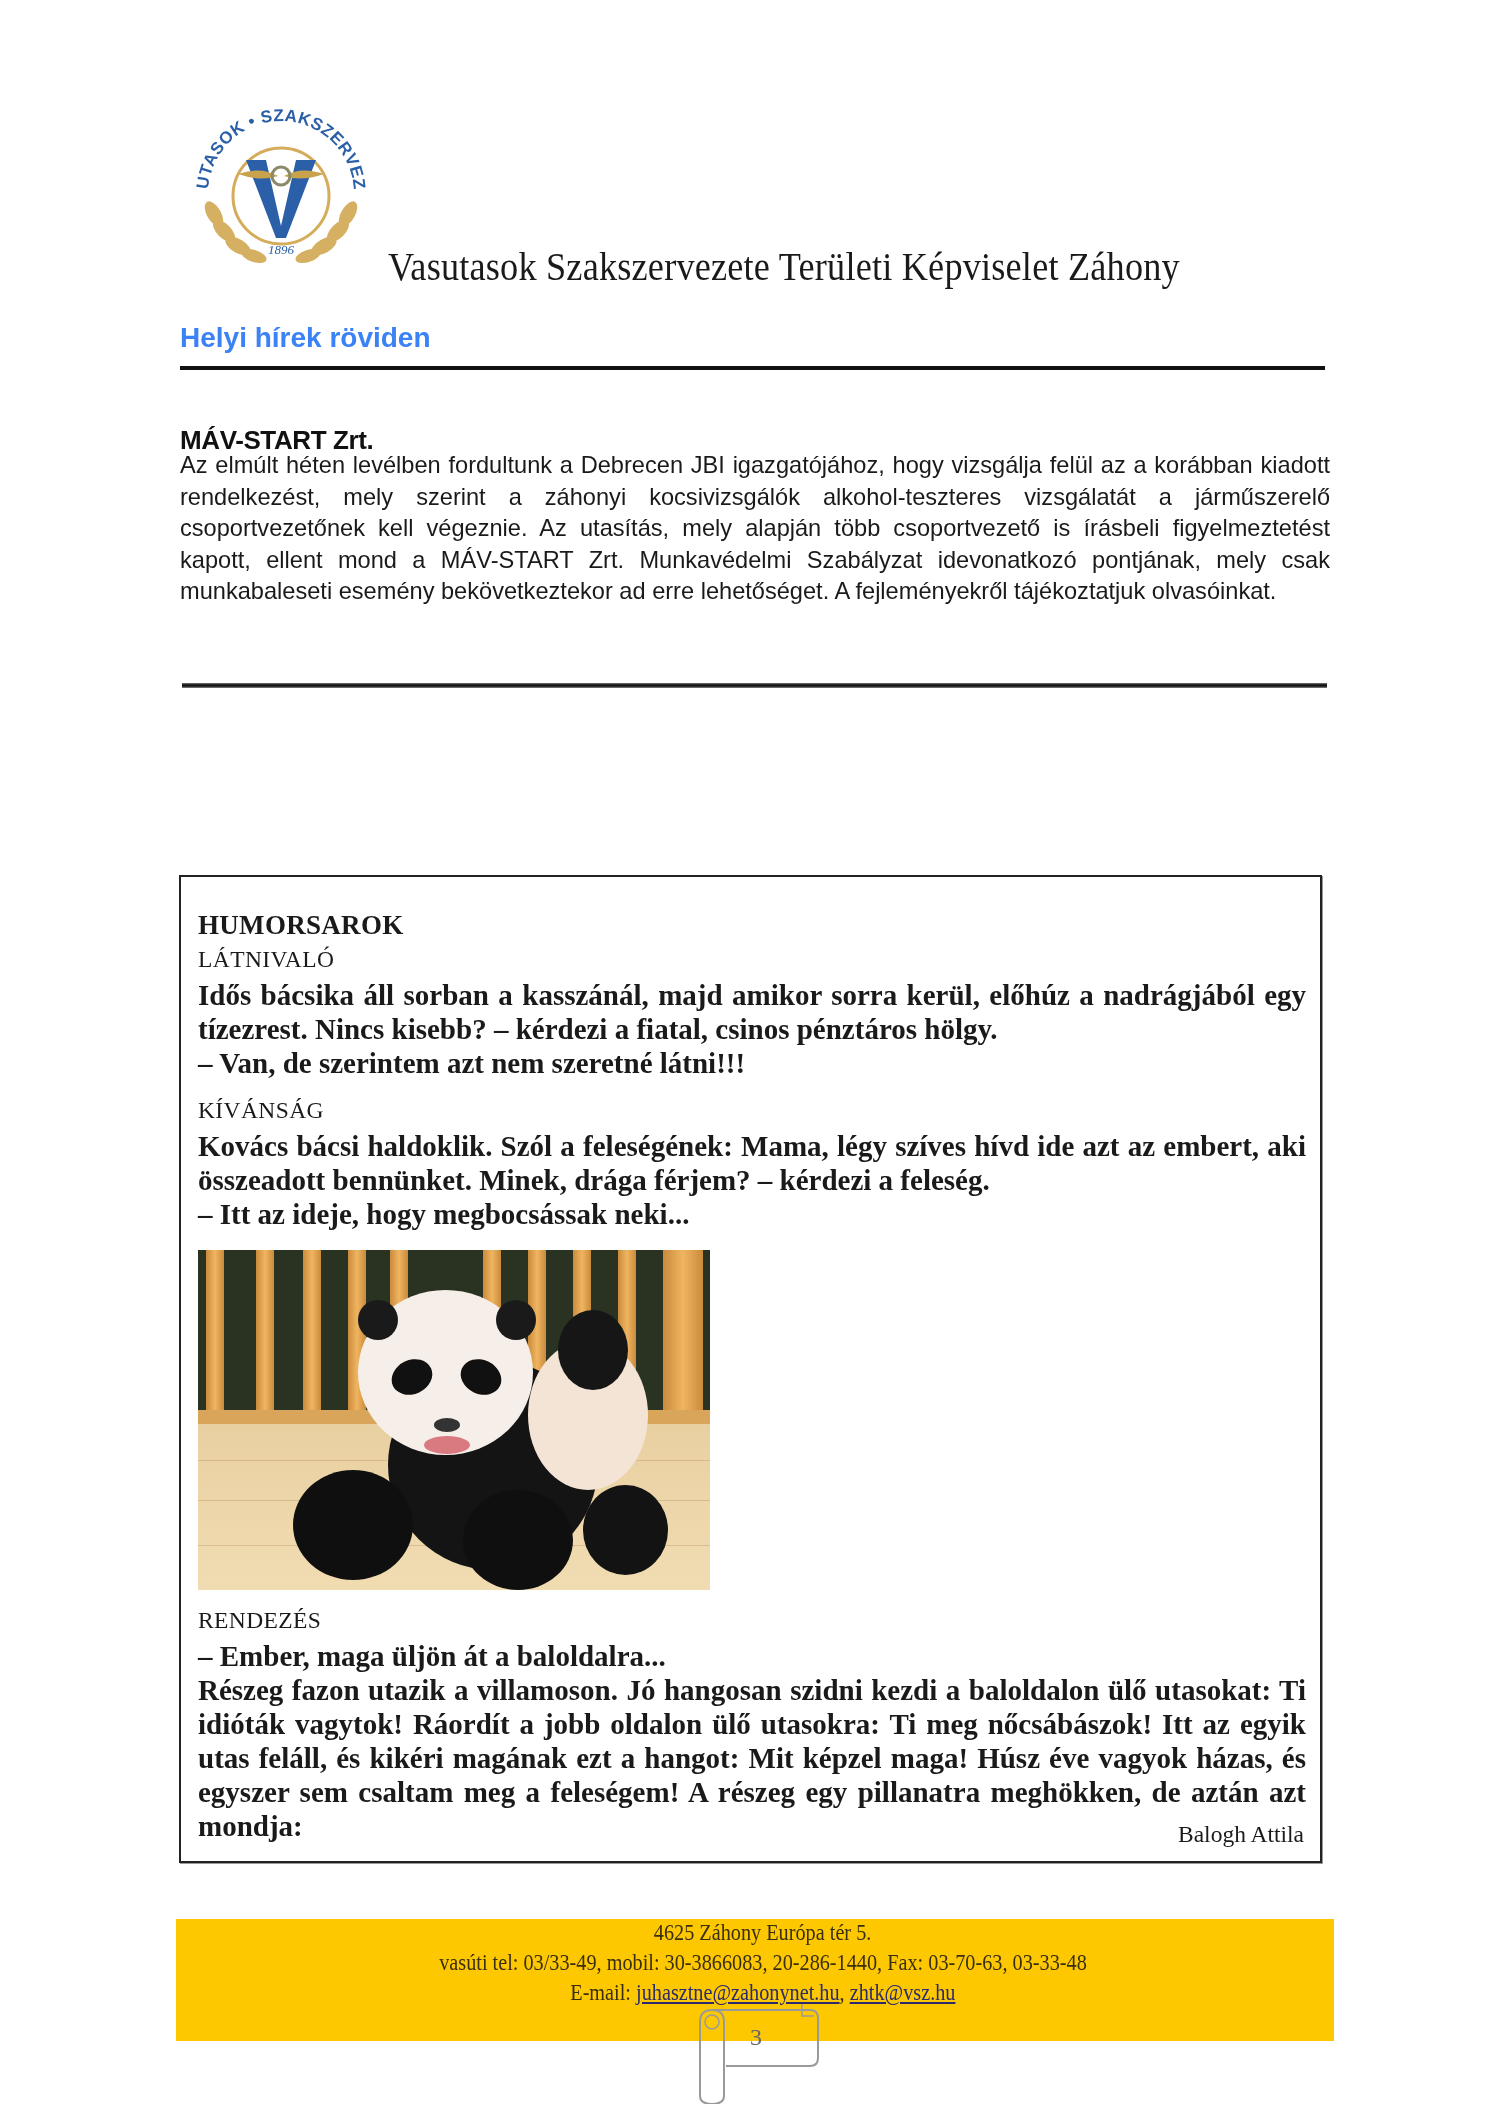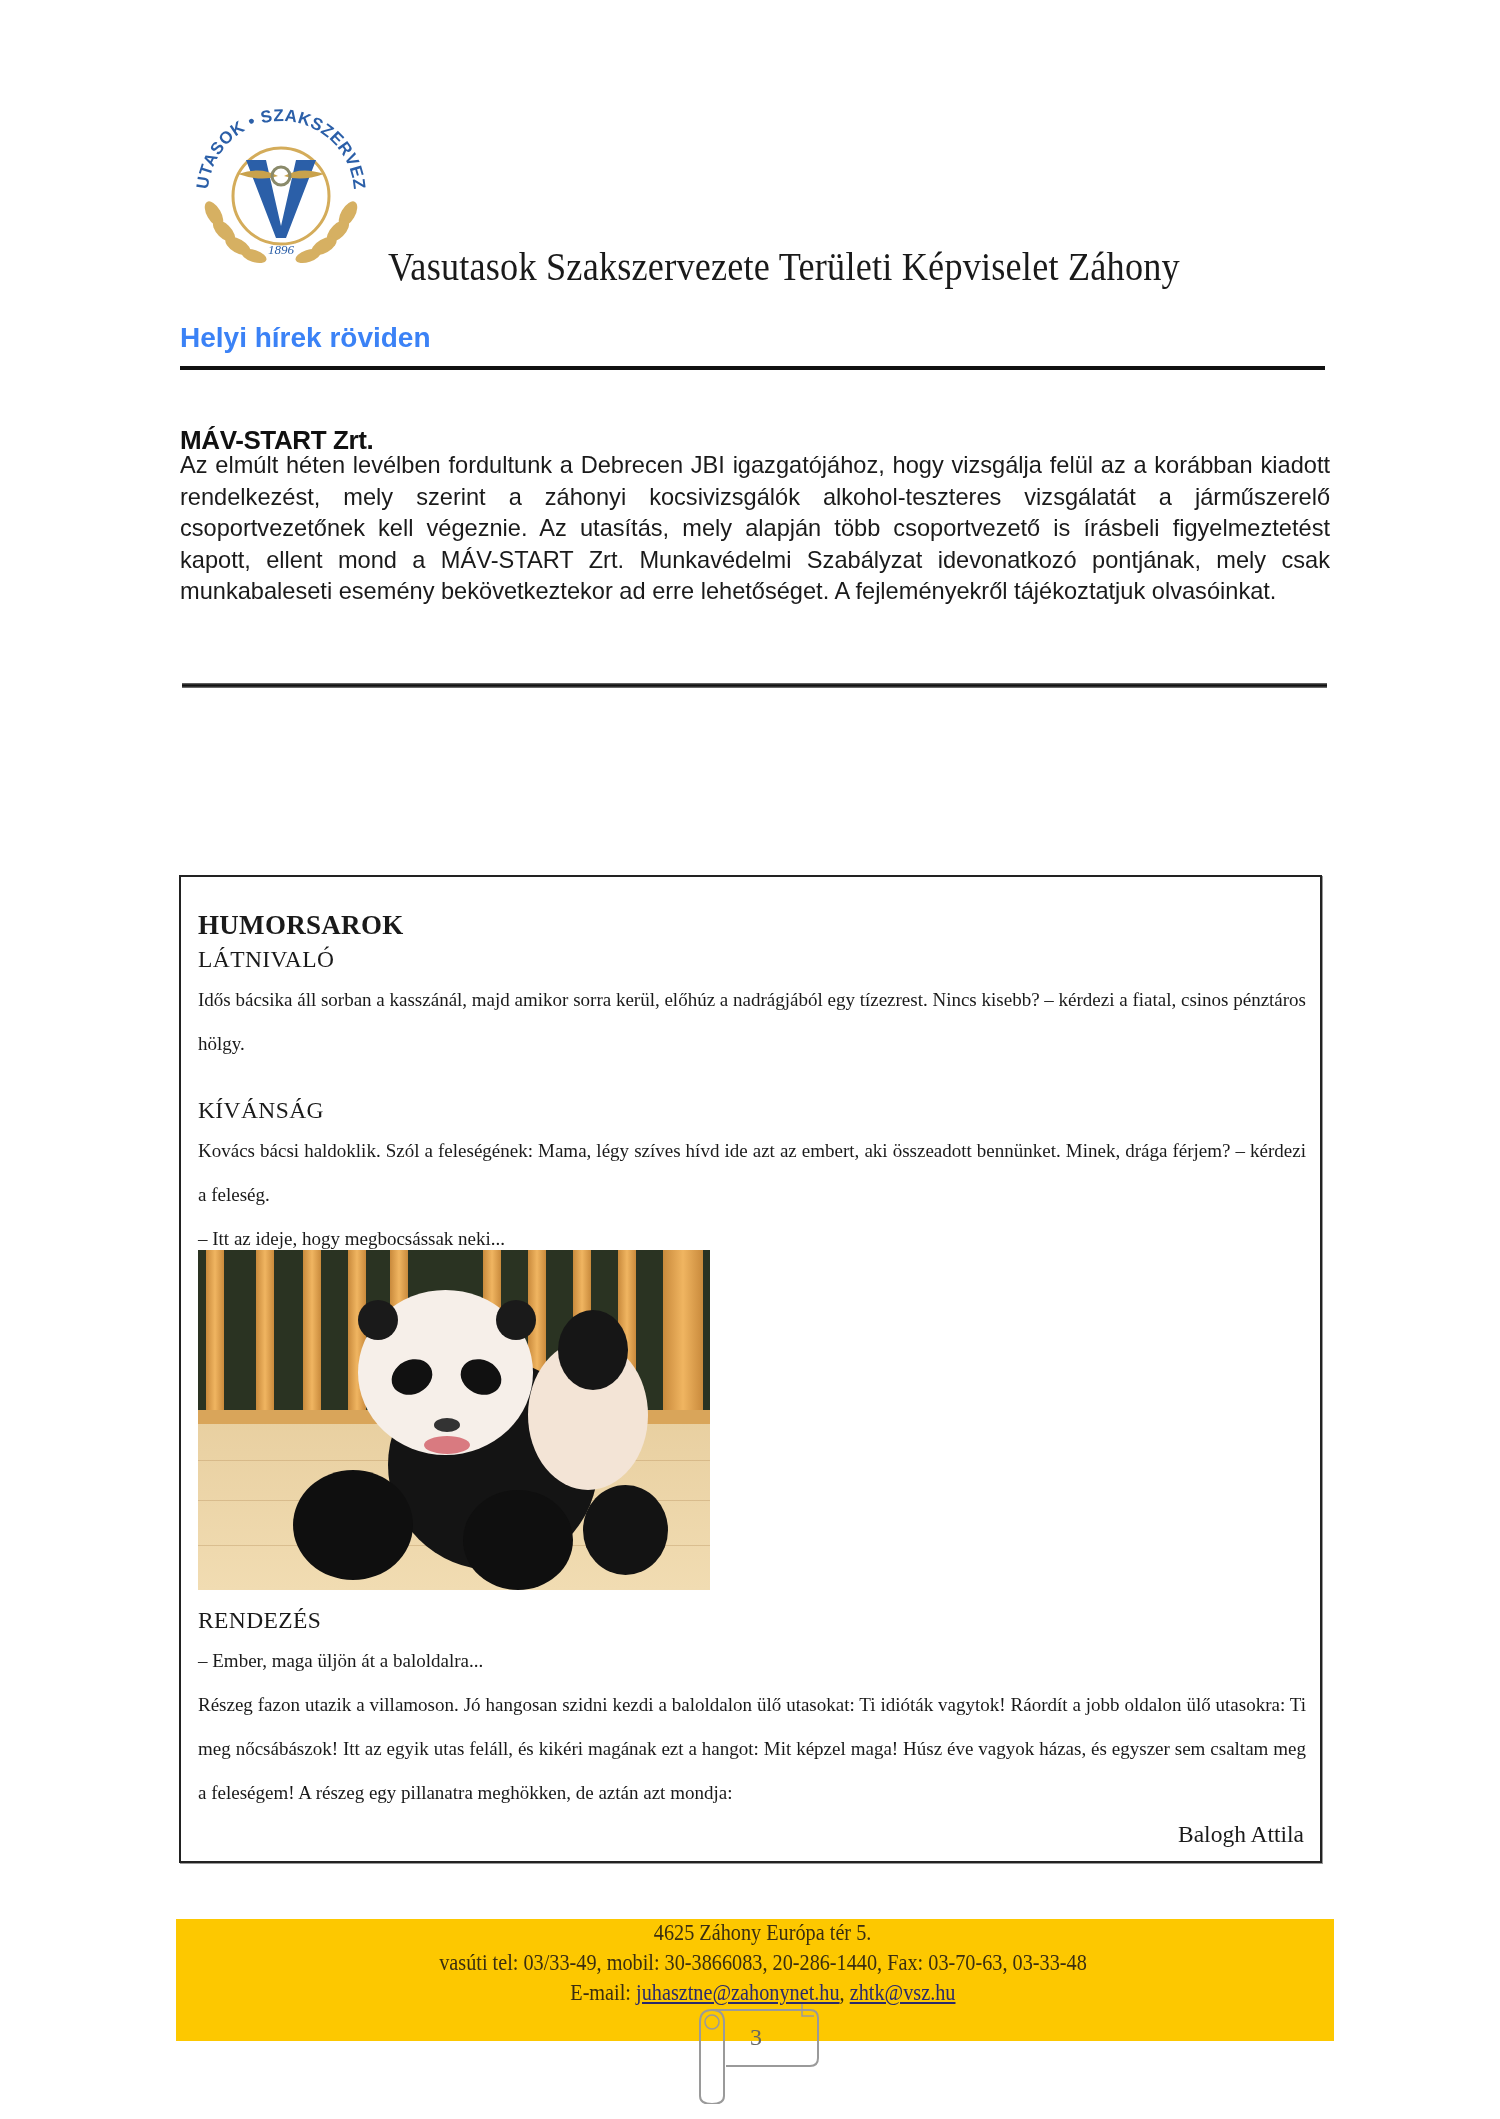--- a/index.html
+++ b/index.html
@@ -42,22 +42,22 @@
   
   #humor-box {
     left: 179px; top: 875px; width: 1143px; height: 988px;
     border: 2px solid #222; box-sizing: border-box;
     box-shadow: 1px 1px 0 #999;
   }
   .hb { font-family: "Liberation Serif", "DejaVu Serif", serif; color: #1a1a1a; }
   #humor-title { left: 198px; top: 891px; font-size: 27px; font-weight: bold; letter-spacing: 0.3px; margin-top: 19px; }
   .joke-title { font-size: 23.5px; letter-spacing: 0.4px; }
   .joke-text {
-    width: 1108px; font-size: 19px; line-height: 44px;
-    text-align: justify; text-align-last: left;
+    width: 1108px; font-size: 29px; line-height: 34px;
+    text-align: justify; text-align-last: left; font-weight: bold;
   }
   .joke-text p { margin: 0; }
   #j1-title { left: 198px; top: 946px; }
   #j1-text  { left: 198px; top: 978px; }
   #j2-title { left: 198px; top: 1097px; }
   #j2-text  { left: 198px; top: 1129px; }
   #j3-title { left: 198px; top: 1607px; }
   #j3-text  { left: 198px; top: 1639px; }
   #author { right: 196px; top: 1821px; font-size: 23.5px; }
 
@@ -135,20 +135,21 @@
 <div id="news-subtitle" class="abs">MÁV-START Zrt.</div>
 <div id="news-body" class="abs">Az elmúlt héten levélben fordultunk a Debrecen JBI igazgatójához, hogy vizsgálja felül az a korábban kiadott rendelkezést, mely szerint a záhonyi kocsivizsgálók alkohol-teszteres vizsgálatát a járműszerelő csoportvezetőnek kell végeznie. Az utasítás, mely alapján több csoportvezető is írásbeli figyelmeztetést kapott, ellent mond a MÁV-START Zrt. Munkavédelmi Szabályzat idevonatkozó pontjának, mely csak munkabaleseti esemény bekövetkeztekor ad erre lehetőséget. A fejleményekről tájékoztatjuk olvasóinkat.</div>
 <div id="news-rule" class="abs"></div>
 
 <div id="humor-box" class="abs"></div>
 <div id="humor-title" class="abs hb">HUMORSAROK</div>
 
 <div id="j1-title" class="abs hb joke-title">LÁTNIVALÓ</div>
 <div id="j1-text" class="abs hb joke-text">
   <p>Idős bácsika áll sorban a kasszánál, majd amikor sorra kerül, előhúz a nadrágjából egy tízezrest. Nincs kisebb? – kérdezi a fiatal, csinos pénztáros hölgy.</p>
+  <p>– Van, de szerintem azt nem szeretné látni!!!</p>
 </div>
 
 <div id="j2-title" class="abs hb joke-title">KÍVÁNSÁG</div>
 <div id="j2-text" class="abs hb joke-text">
   <p>Kovács bácsi haldoklik. Szól a feleségének: Mama, légy szíves hívd ide azt az embert, aki összeadott bennünket. Minek, drága férjem? – kérdezi a feleség.</p>
   <p>– Itt az ideje, hogy megbocsássak neki...</p>
 </div>
 
 <div id="panda-photo" class="abs" title="smiling baby panda">
   <div class="slat" style="left:8px"></div>

